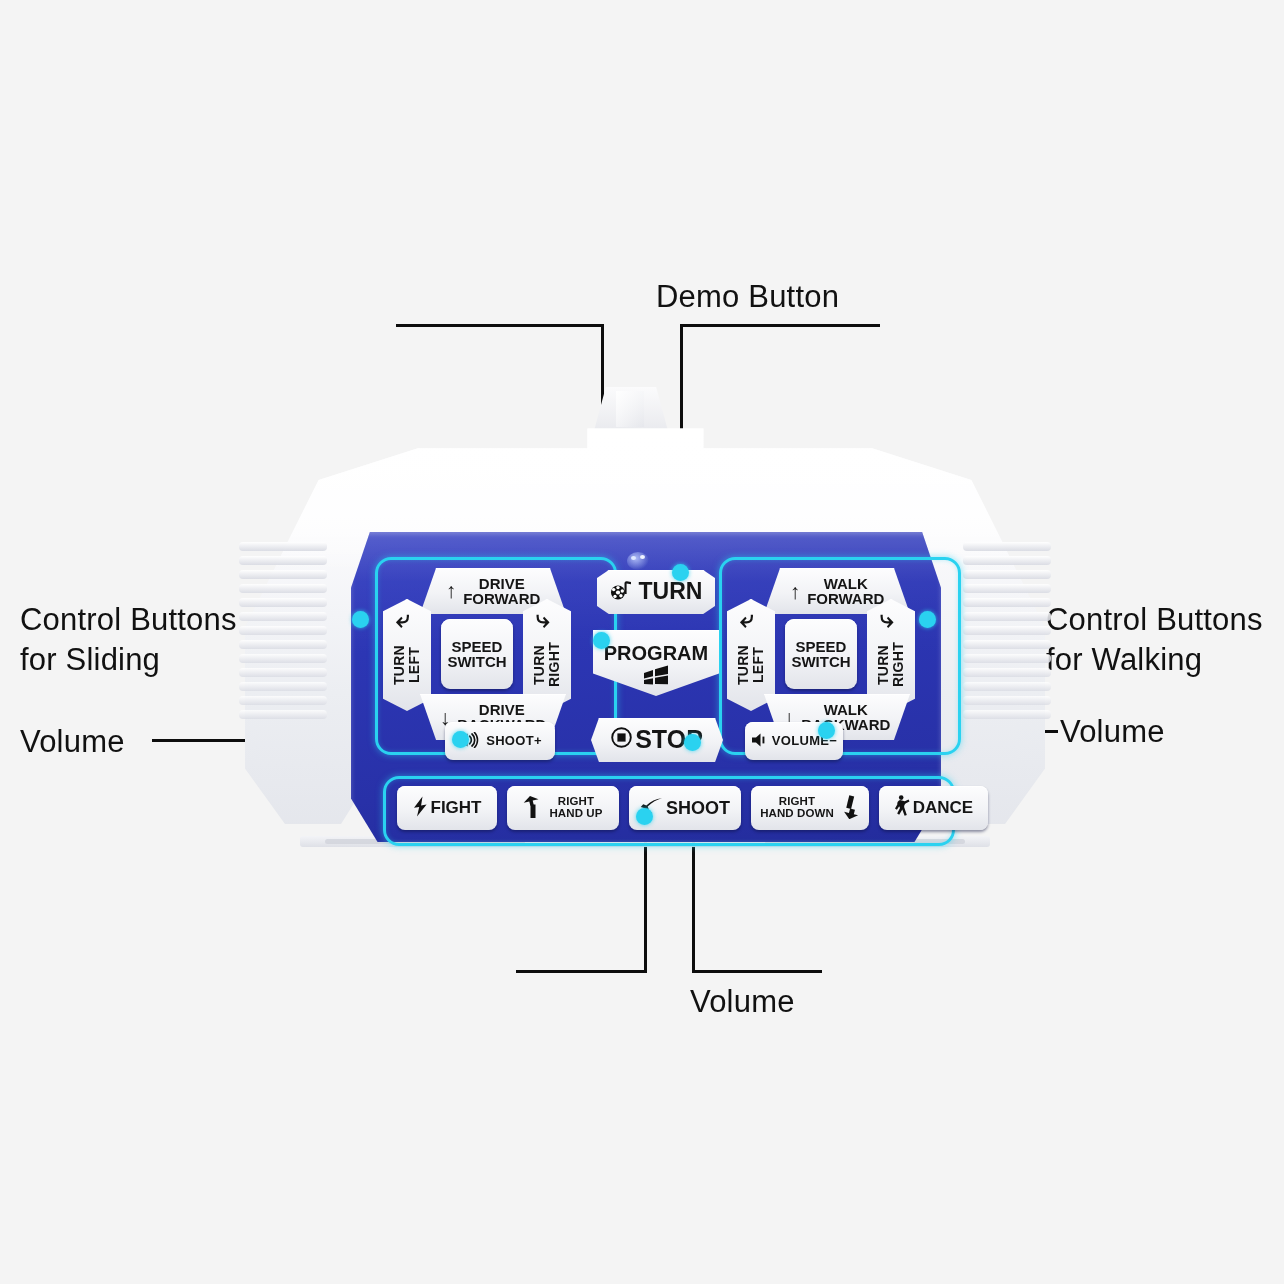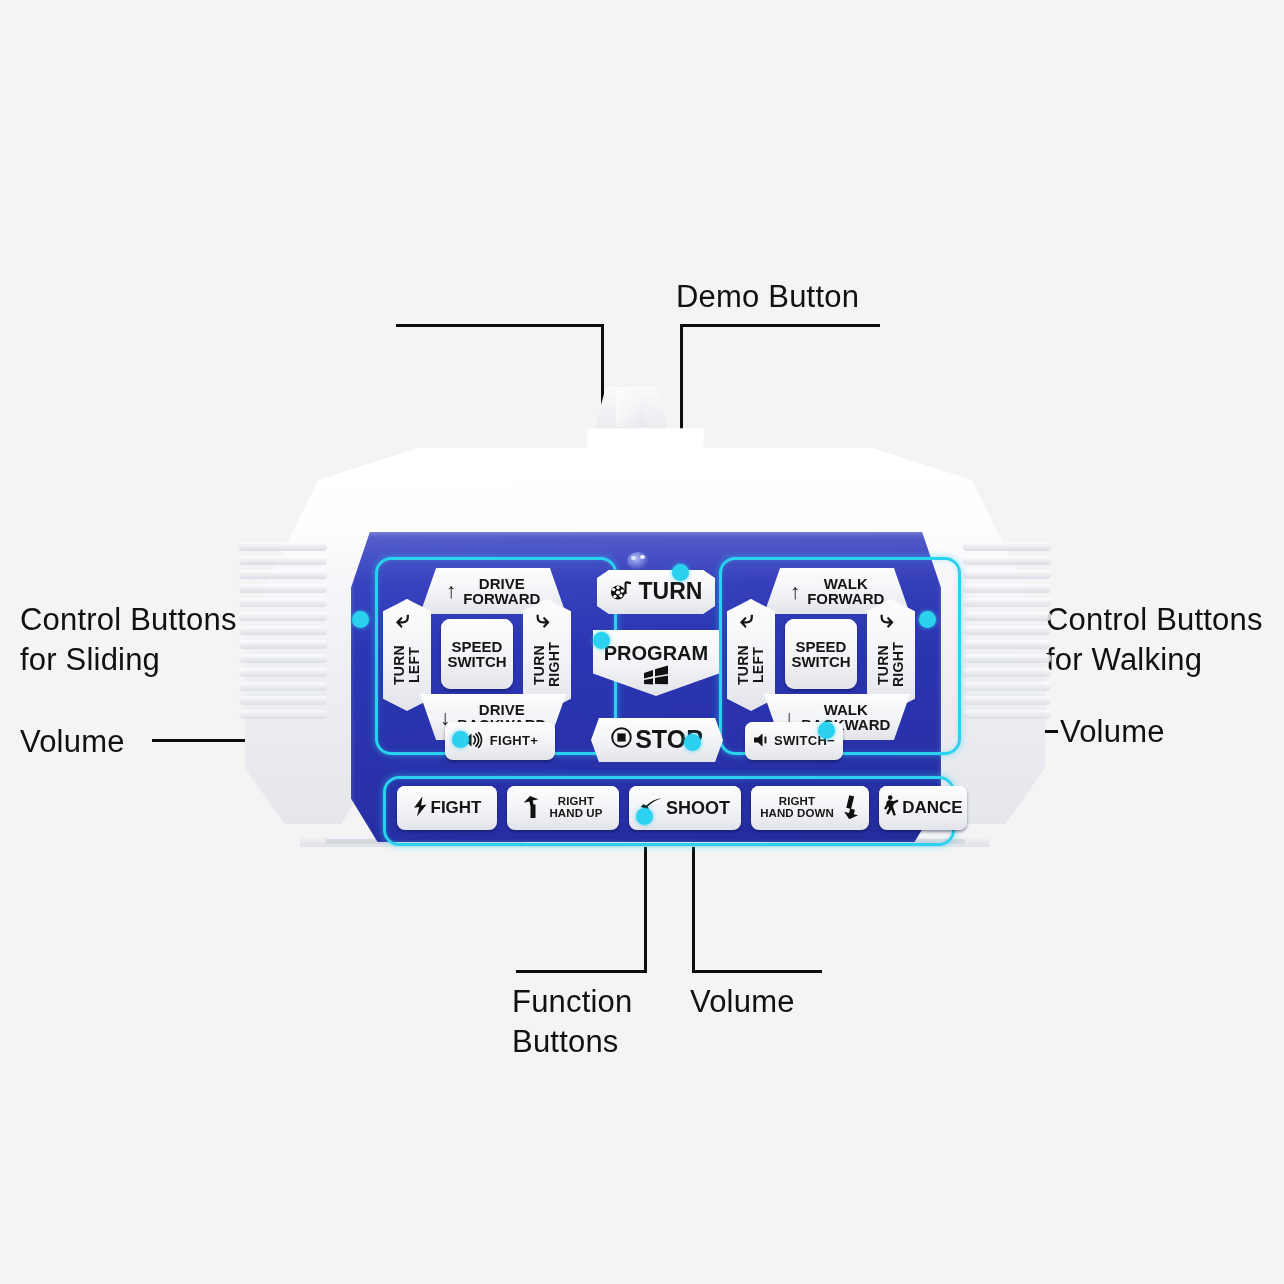--- a/index.html
+++ b/index.html
@@ -163,29 +163,27 @@
   
   .ico{display:inline-block;vertical-align:middle;}
 
   .fnlabel{font-size:11.5px;letter-spacing:.1px;}
 </style>
 </head>
 <body>
 
 <div id="stage">
 
-  <div class="callout" style="left:676px;top:277px;">Demo Button</div>
+  <div class="callout" style="left:656px;top:277px;">Demo Button</div>
   <div class="callout" style="left:20px;top:600px;">Control Buttons
 for Sliding</div>
   <div class="callout r" style="left:1046px;top:600px;">Control Buttons
 for Walking</div>
   <div class="callout" style="left:20px;top:722px;">Volume</div>
   <div class="callout r" style="left:1060px;top:712px;">Volume</div>
-  <div class="callout" style="left:512px;top:982px;">Function
-Buttons</div>
   <div class="callout" style="left:690px;top:982px;">Volume</div>
 
   <div class="ln lnh" style="left:396px;top:324px;width:208px;"></div>
   <div class="ln lnv" style="left:601px;top:324px;height:316px;"></div>
 
   <div class="ln lnh" style="left:680px;top:324px;width:200px;"></div>
   <div class="ln lnv" style="left:680px;top:324px;height:248px;"></div>
 
   <div class="ln lnh" style="left:262px;top:618px;width:98px;"></div>
 
@@ -340,41 +338,41 @@
 
     <div class="key k-rect" style="left:200px;top:330px;width:110px;height:38px;font-size:13px;">
       <span class="ico" style="margin-right:6px;">
         <svg width="22" height="16" viewBox="0 0 22 16">
           <path d="M1 5.5 L5 5.5 L9.5 1.5 L9.5 14.5 L5 10.5 L1 10.5 Z" fill="#111"></path>
           <path d="M11.6 4.2 A5 5 0 0 1 11.6 11.8" stroke="#111" stroke-width="1.7" fill="none" stroke-linecap="round"></path>
           <path d="M14.0 2.0 A8 8 0 0 1 14.0 14.0" stroke="#111" stroke-width="1.7" fill="none" stroke-linecap="round"></path>
           <path d="M16.5 0.4 A11 11 0 0 1 16.5 15.6" stroke="#111" stroke-width="1.5" fill="none" stroke-linecap="round"></path>
         </svg>
       </span>
-      <span class="txt" style="letter-spacing:.3px;">FIGHT+</span>
+      <span class="txt" style="letter-spacing:.3px;">SHOOT+</span>
     </div>
 
     <div class="key k-stop" style="left:346px;top:326px;width:132px;height:44px;font-size:25px;">
       <span class="ico" style="margin-right:3px;">
         <svg width="21" height="21" viewBox="0 0 21 21">
           <circle cx="10.5" cy="10.5" r="9.3" fill="none" stroke="#111" stroke-width="1.9"></circle>
           <rect x="6.4" y="6.4" width="8.2" height="8.2" fill="#111"></rect>
         </svg>
       </span>
       <span class="txt">STOP</span>
     </div>
 
     <div class="key k-rect" style="left:500px;top:330px;width:98px;height:38px;font-size:13px;">
       <span class="ico" style="margin-right:5px;">
         <svg width="16" height="16" viewBox="0 0 16 16">
           <path d="M1 5.5 L5 5.5 L9.5 1.5 L9.5 14.5 L5 10.5 L1 10.5 Z" fill="#111"></path>
           <rect x="11.5" y="4.6" width="1.9" height="6.8" fill="#111"></rect>
         </svg>
       </span>
-      <span class="txt" style="letter-spacing:.3px;">SWITCH−</span>
+      <span class="txt" style="letter-spacing:.3px;">VOLUME−</span>
     </div>
 
     <div class="key k-rect" style="left:152px;top:394px;width:100px;height:44px;font-size:17px;">
       <span class="ico" style="margin-right:3px;">
         <svg width="15" height="21" viewBox="0 0 15 21">
           <path d="M9.5 0.5 L1 11.8 L6.2 11.0 L4.0 20.5 L13.6 8.6 L8.1 9.4 Z" fill="#111"></path>
         </svg>
       </span>
       <span class="txt">FIGHT</span>
     </div>
@@ -404,21 +402,21 @@
       <span class="txt" style="font-weight:700;margin-right:6px;">RIGHT
 HAND DOWN</span>
       <span class="ico">
         <svg width="20" height="24" viewBox="0 0 20 24">
           <path d="M7.0 0.8 L7.0 13.5 L12.0 13.5 L12.0 0.8 Z" fill="#111" transform="rotate(14 10 10)"></path>
           <path d="M10.8 24.2 L4.0 18.3 L9.0 18.3 L9.0 13.6 L14.0 13.6 L14.0 18.3 L18.4 18.3 Z" fill="#111" transform="rotate(14 10 18)"></path>
         </svg>
       </span>
     </div>
 
-    <div class="key k-rect" style="left:634px;top:394px;width:88px;height:44px;font-size:17px;">
+    <div class="key k-rect" style="left:634px;top:394px;width:109px;height:44px;font-size:17px;">
       <span class="ico" style="margin-right:2px;">
         <svg width="17" height="22" viewBox="0 0 17 22">
           <circle cx="7.2" cy="2.6" r="2.3" fill="#111"></circle>
           <path d="M6.0 5.0 C4.0 5.6 3.0 7.6 3.3 9.6 L1.0 13.6 L2.9 14.8 L5.2 11.2 L6.0 13.0
                    L3.2 18.4 L5.2 19.8 L8.3 14.6 L10.6 20.8 L12.8 20.0 L10.2 12.2
                    C10.0 10.6 10.6 9.0 12.0 8.2 L15.5 6.6 L14.6 4.5 L10.8 6.2 Z" fill="#111"></path>
         </svg>
       </span>
       <span class="txt">DANCE</span>
     </div>

